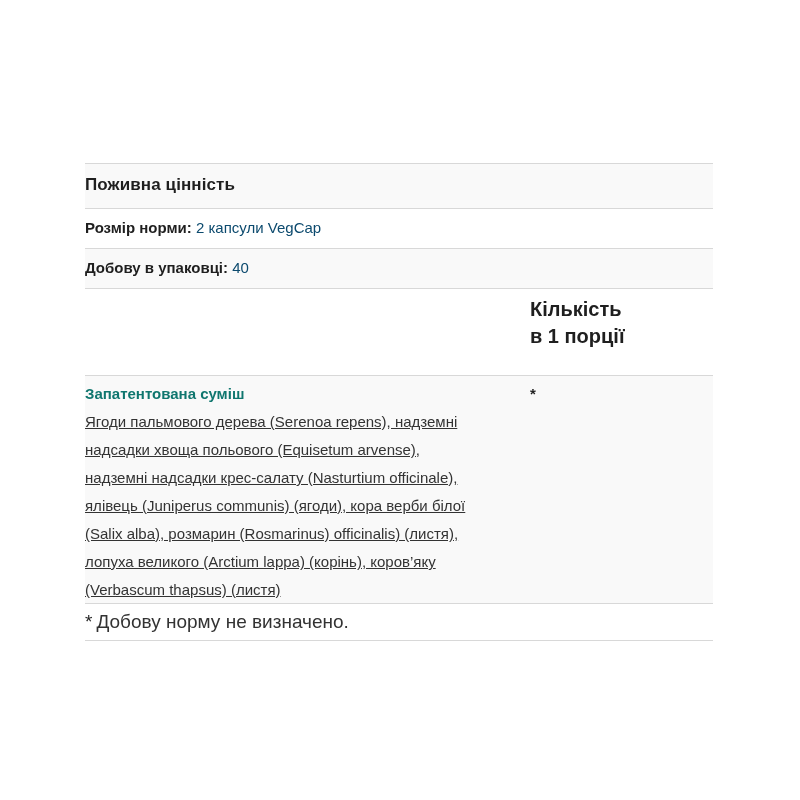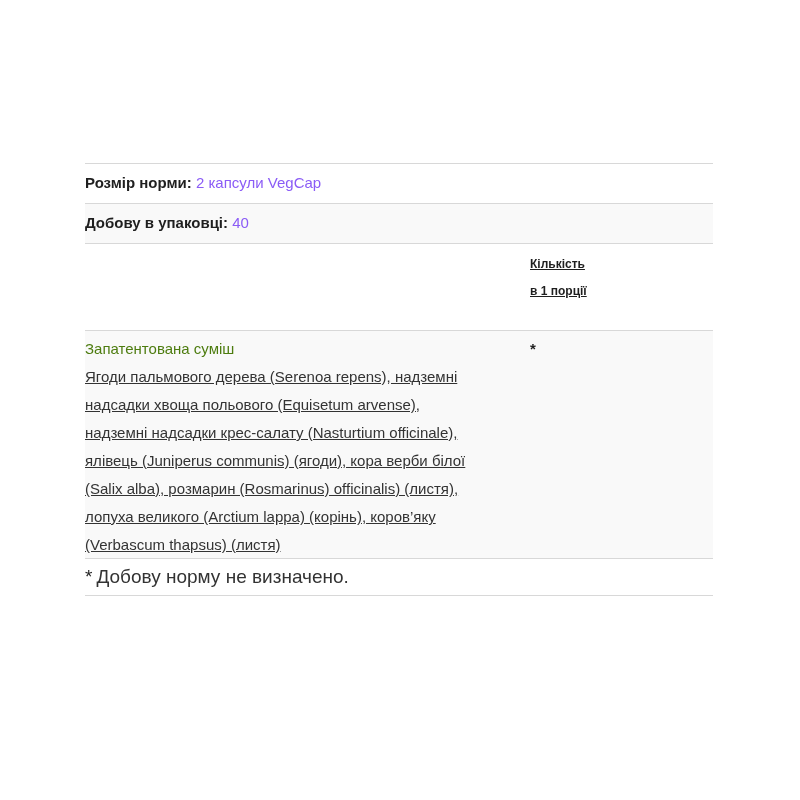--- a/index.html
+++ b/index.html
@@ -43,50 +43,49 @@
     height: 40px;
     padding-top: 8px;
     font-size: 15px;
     line-height: 22px;
   }
   .info-row .lbl {
     font-weight: bold;
     color: #1f1f1f;
   }
   .info-row .val {
-    color: #8b5cf6;
+    color: #0c4a6e;
   }
 
   .grid {
     display: grid;
     grid-template-columns: 445px 97px 86px;
   }
 
   .header-row {
     height: 87px;
     padding-top: 7px;
   }
   .header-row .hcell {
-    font-size: 12px;
+    font-size: 20px;
     line-height: 27px;
     font-weight: bold;
     color: #1f1f1f;
     white-space: pre-line;
-    text-decoration: underline;
   }
 
   .main-row {
     height: 228px;
     padding-top: 4px;
   }
   .main-row .name {
     font-size: 15px;
     line-height: 28px;
-    font-weight: normal;
-    color: #4d7c0f;
+    font-weight: bold;
+    color: #0f766e;
   }
   .main-row .desc {
     font-size: 15px;
     line-height: 28px;
     color: #333333;
     white-space: pre-line;
     text-decoration: underline;
   }
   .main-row .amount {
     font-size: 15px;
@@ -110,20 +109,23 @@
   .foot-row .marker {
     margin-right: 4px;
     color: #1f1f1f;
   }
 </style>
 </head>
 <body>
 
 <div class="panel">
 
+  <div class="frow title-row tint">
+    <div class="title">Поживна цінність</div>
+  </div>
 
   <div class="frow info-row white">
     <span class="lbl">Розмір норми:</span>
     <span class="val">2 капсули VegCap</span>
   </div>
 
   <div class="frow info-row tint">
     <span class="lbl">Добову в упаковці:</span>
     <span class="val">40</span>
   </div>

